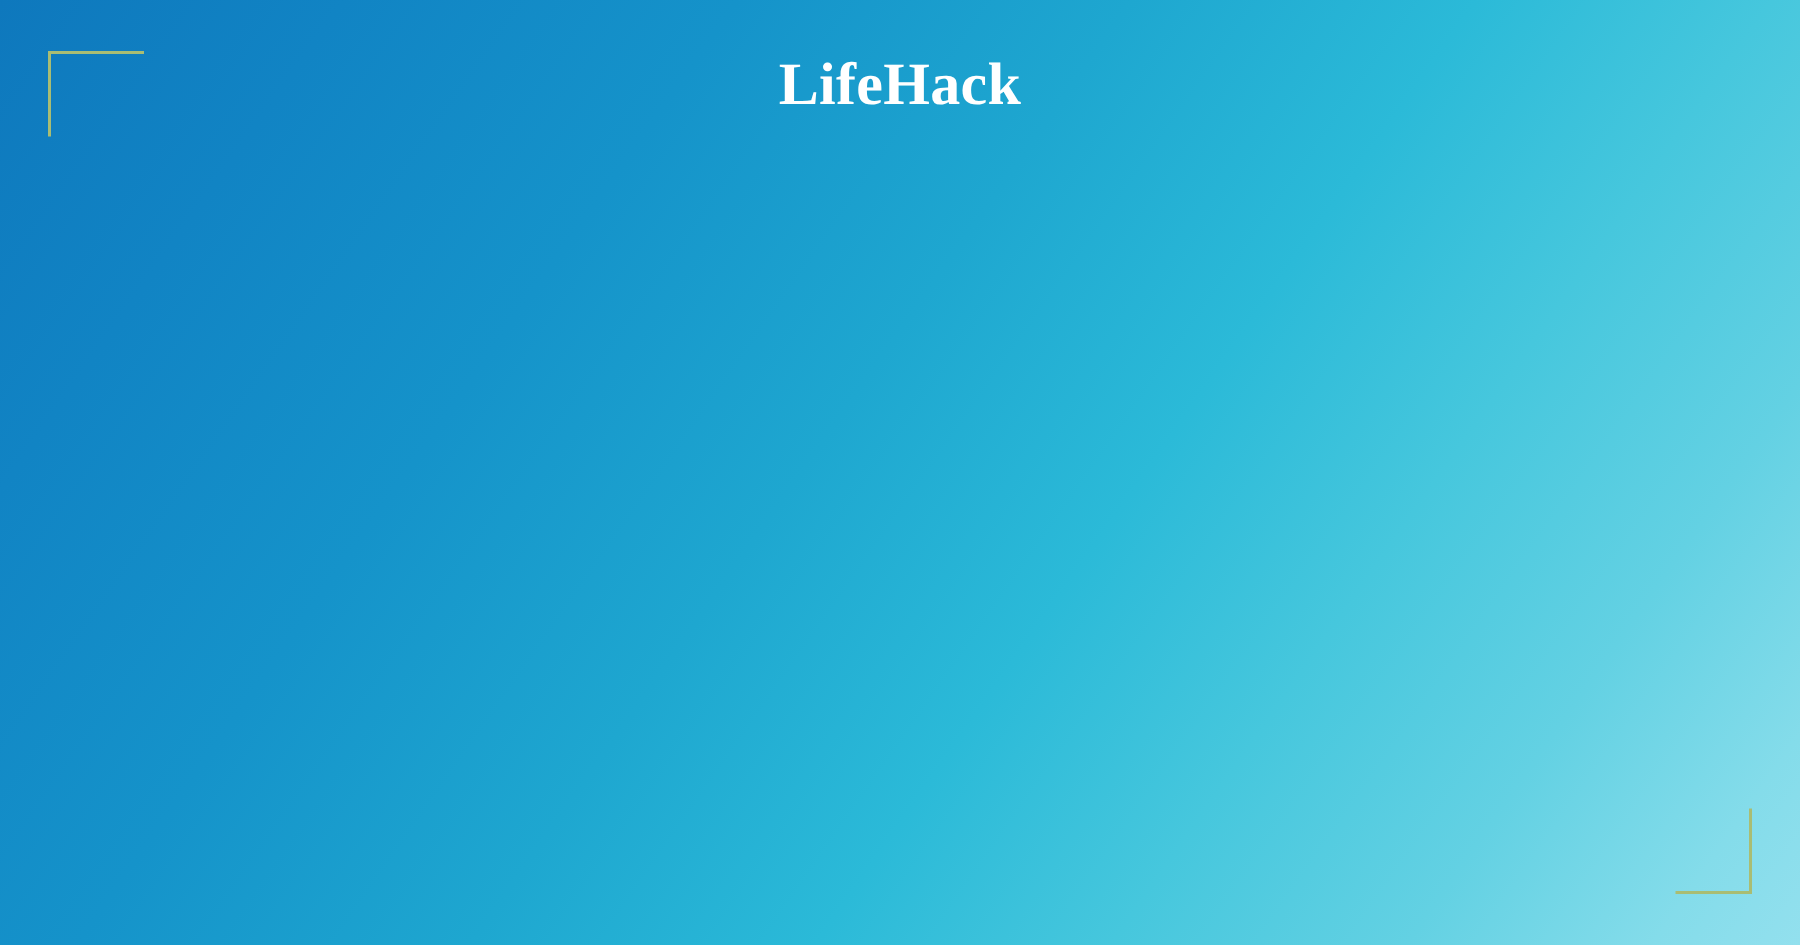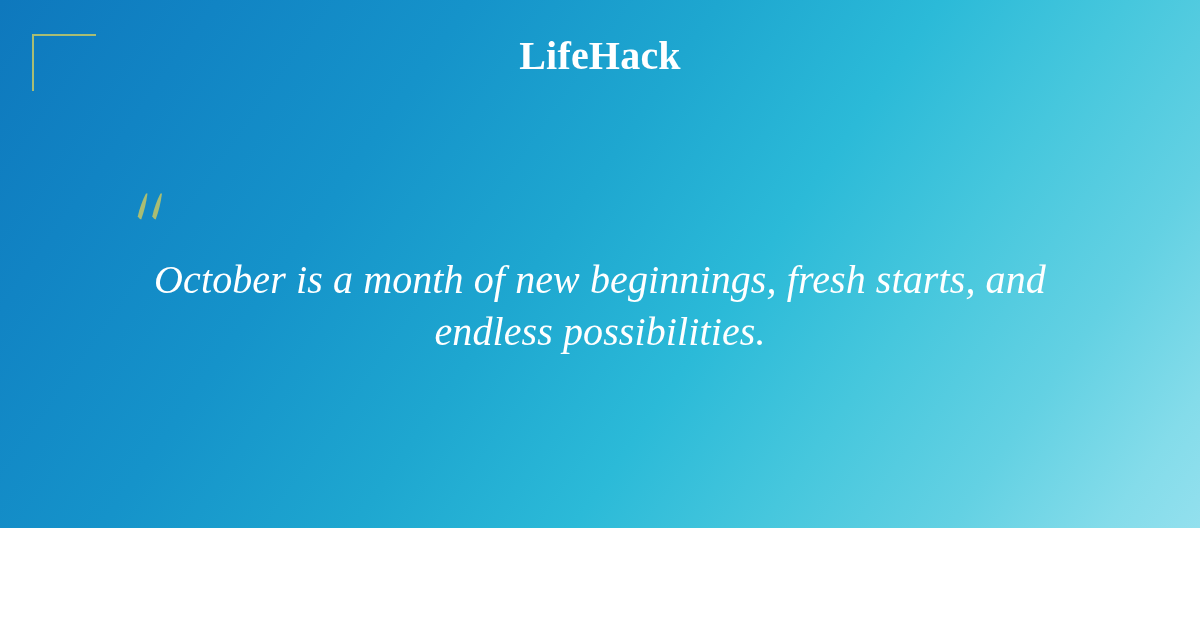--- a/index.html
+++ b/index.html
@@ -4,21 +4,21 @@
 <style>
   html, body {
     margin: 0;
     padding: 0;
     background: #ffffff;
   }
 
   #poster {
     position: relative;
     width: 1200px;
-    height: 528px;
+    height: 630px;
     overflow: hidden;
     font-family: "Liberation Serif", "DejaVu Serif", serif;
     
     background-image:
       linear-gradient(125deg,
         #0e78bd 0%,
         #1184c4 14%,
         #1593ca 30%,
         #1ea7d0 46%,
         #2bbad8 60%,
@@ -134,23 +134,14 @@
 
   <div class="bracket" id="bracket-br">
     <span class="v"></span>
     <span class="h"></span>
   </div>
 
   <div id="brand">
     <span id="brand-text">LifeHack</span>
   </div>
 
-  <div id="quote-block">
-
-    <svg id="quote-mark" viewBox="0 0 46 46" aria-hidden="true">
-      <path d="M13.5 3.5 C12.2 12.5 10.4 21.0 7.2 29.5 C5.6 28.9 4.4 27.8 3.8 26.2 C5.6 18.2 8.4 10.6 12.0 3.6 Z" fill="#a9bd73"></path>
-      <path d="M28.0 3.5 C26.7 12.5 24.9 21.0 21.7 29.5 C20.1 28.9 18.9 27.8 18.3 26.2 C20.1 18.2 22.9 10.6 26.5 3.6 Z" fill="#a9bd73"></path>
-    </svg>
-
-    <p id="quote-text">October is a month of new beginnings, fresh starts, and endless possibilities.</p>
-  </div>
 
 </div>
 
 </body></html>

